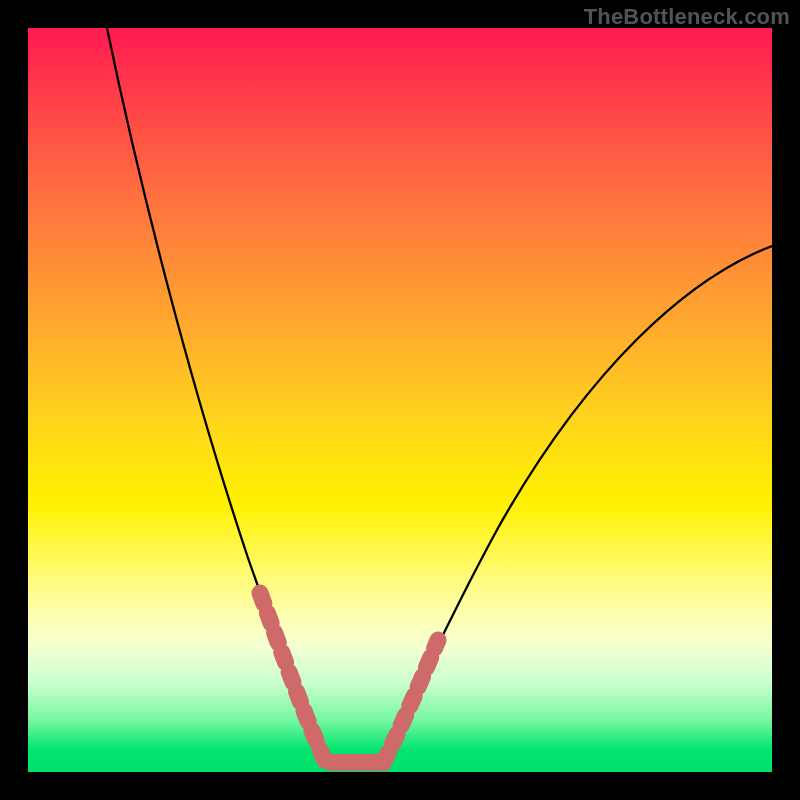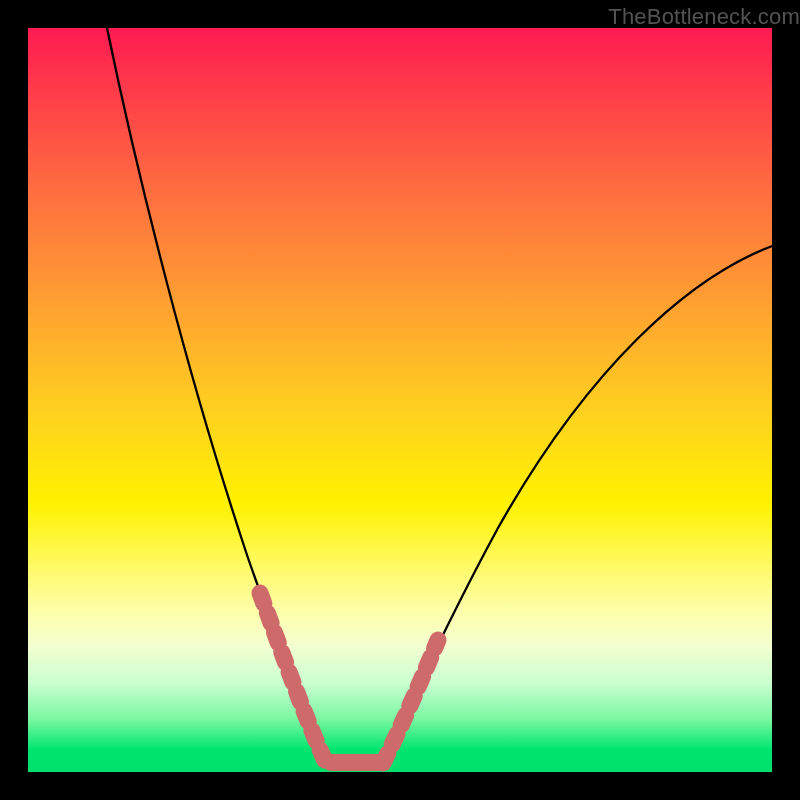--- a/index.html
+++ b/index.html
@@ -30,24 +30,24 @@
       #f4ffd0 83%,
       #caffcf 88%,
       #78f7a0 93%,
       #00e56f 97%,
       #00e06b 100%
     );
   }
   .watermark {
     position: absolute;
     top: 4px;
-    right: 0;
+    right: 10px;
     color: #535353;
     font-size: 22px;
-    font-weight: 400;
+    font-weight: 700;
     letter-spacing: 0.2px;
   }
   svg {
     position: absolute;
     left: 0;
     top: 0;
   }
 </style>
 </head>
 <body>

